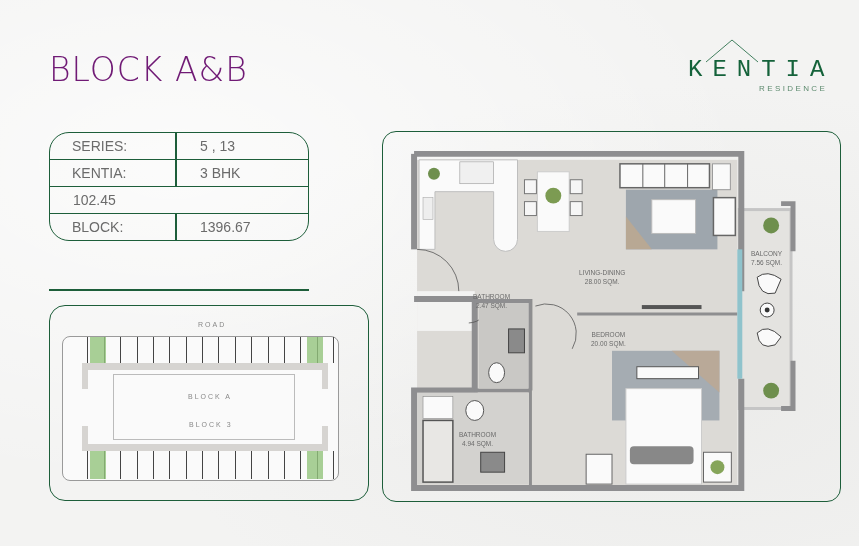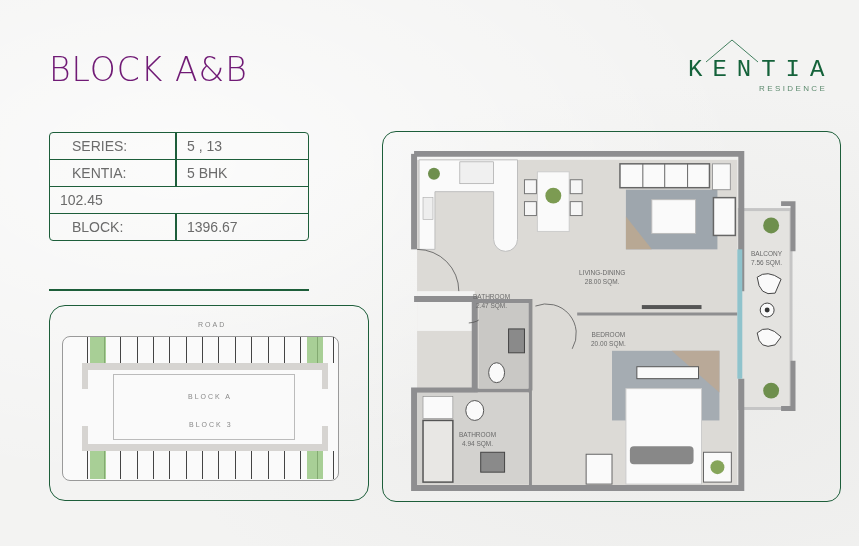--- a/index.html
+++ b/index.html
@@ -27,29 +27,29 @@
     font-family: Liberation Mono, monospace; font-weight: 300;
   }
   .logo-sub {
     position: absolute; left: 73px; top: 46px;
     font-size: 8px; letter-spacing: 2.4px; color: #5d8a6e;
   }
 
   
   .specs {
     position: absolute; left: 49px; top: 132px; width: 260px; height: 109px;
-    border: 1.5px solid #1d5e3a; border-radius: 4px; overflow: hidden;
+    border: 1.5px solid #1d5e3a; border-radius: 20px; overflow: hidden;
   }
   .spec-row { display: flex; height: 27px; border-bottom: 1.5px solid #1d5e3a; }
   .spec-row:last-child { border-bottom: none; }
   .spec-label {
     width: 127px; border-right: 2px solid #1d5e3a;
     padding-left: 22px; line-height: 27px; font-size: 14px; color: #6b6b6b;
   }
-  .spec-value { padding-left: 10px; line-height: 27px; font-size: 14px; color: #6b6b6b; }
+  .spec-value { padding-left: 10px; line-height: 27px; font-size: 14px; color: #6b6b6b; margin-left: 13px; }
 
   .divider { position: absolute; left: 49px; top: 289px; width: 260px; height: 2px; background: #1d5e3a; }
 
   
   .keyplan {
     position: absolute; left: 49px; top: 305px; width: 320px; height: 196px;
     border: 1.5px solid #1d5e3a; border-radius: 16px;
   }
   .kp-label { position: absolute; font-size: 7px; letter-spacing: 2px; color: #888; }
   .kp-block { position: absolute; border: 1px solid #9a9a9a; background: #fafafa; }
@@ -81,21 +81,21 @@
   <span class="logo-sub">RESIDENCE</span>
 </div>
 
 <div class="specs">
   <div class="spec-row">
     <div class="spec-label">SERIES:</div>
     <div class="spec-value">5 , 13</div>
   </div>
   <div class="spec-row">
     <div class="spec-label">KENTIA:</div>
-    <div class="spec-value">5 BHK</div>
+    <div class="spec-value">3 BHK</div>
   </div>
   <div class="spec-row">
     <div class="spec-value">102.45</div>
   </div>
   <div class="spec-row">
     <div class="spec-label">BLOCK:</div>
     <div class="spec-value">1396.67</div>
   </div>
 </div>
 

